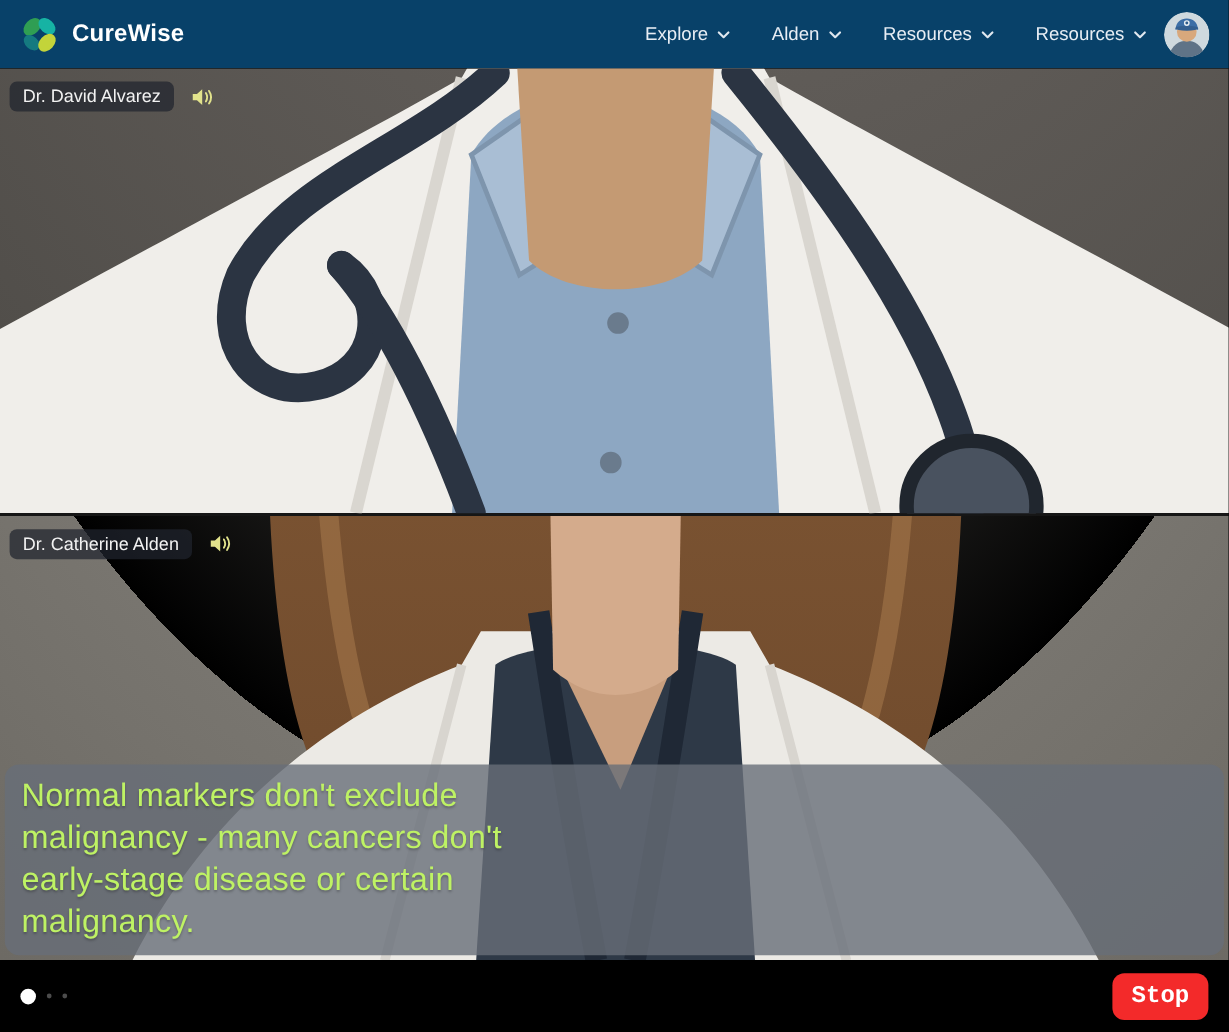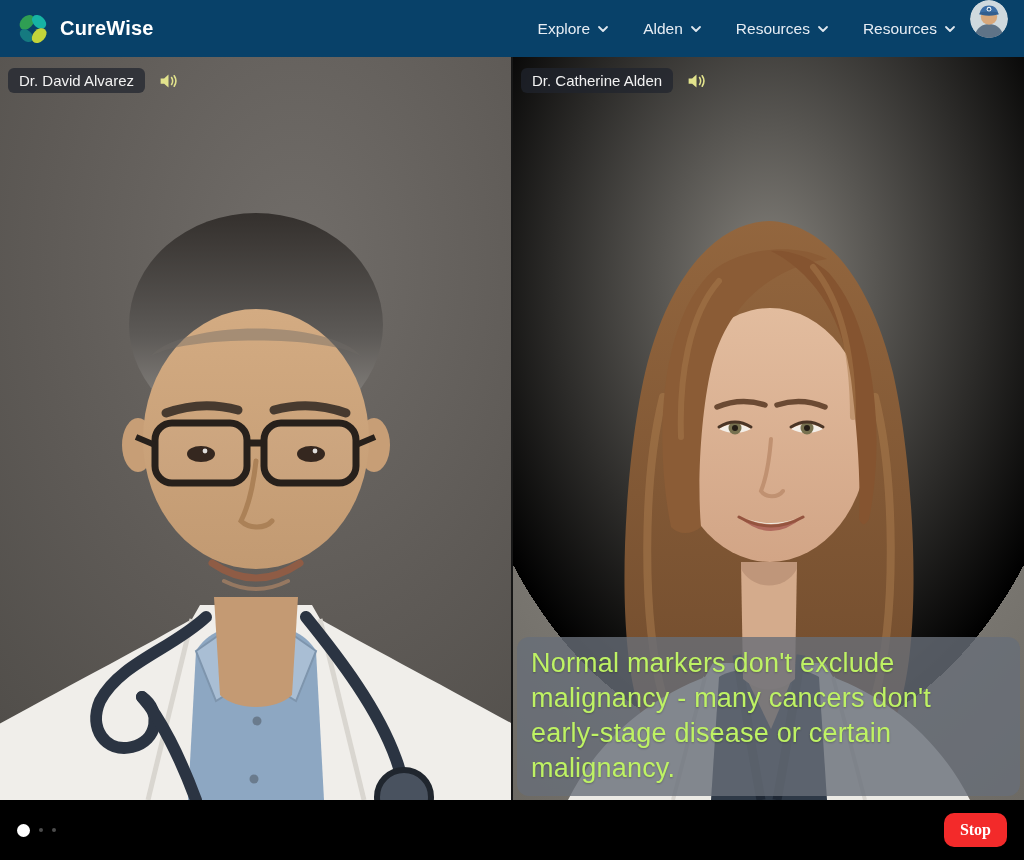--- a/index.html
+++ b/index.html
@@ -7,48 +7,48 @@
     --stop_red:#f32a2a;
     --speaker_yellow:#e2e38c;
     --caption_bg:rgba(104,110,120,0.80);
     --tag_bg:rgba(32,36,46,0.72);
   }
   *{box-sizing:border-box;margin:0;padding:0;}
   html,body{width:1024px;height:860px;overflow:hidden;}
   body{font-family:"Liberation Sans","DejaVu Sans",sans-serif;background:#000;}
 
   
-  .header{height:57px;background:var(--header_blue);display:flex;padding:0 16px;}
+  .header{height:57px;background:var(--header_blue);display:flex;align-items:center;padding:0 16px;}
   .brand{display:flex;align-items:center;gap:10px;}
   .brand-name{color:#fff;font-size:20px;font-weight:700;letter-spacing:.2px;}
   .nav{margin-left:auto;display:flex;align-items:center;gap:34px;}
   .nav-item{display:flex;align-items:center;gap:7px;color:#e7edf4;font-size:15.5px;cursor:pointer;}
   .avatar{width:38px;height:38px;border-radius:50%;overflow:hidden;margin-left:14px;flex:0 0 auto;cursor:pointer;}
 
   
-  .stage{height:743px;display:flex;gap:2px;background:#161616;}
+  .stage{height:743px;display:flex;gap:2px;background:#161616;flex-direction:column;}
   .panel{position:relative;flex:1 1 0;overflow:hidden;}
   .panel svg.portrait{position:absolute;inset:0;width:100%;height:100%;}
   .overlay-row{position:absolute;top:11px;left:8px;display:flex;align-items:center;gap:13px;z-index:3;}
   .name-tag{background:var(--tag_bg);color:#f2f2f2;font-size:15px;padding:4px 11px;border-radius:6px;white-space:nowrap;}
   .speaker{width:21px;height:18px;display:block;}
 
   .caption{position:absolute;left:4px;right:4px;bottom:4px;z-index:3;
     background:var(--caption_bg);border-radius:12px;padding:9px 14px 10px 14px;
     color:#bef264;font-size:27px;line-height:35px;letter-spacing:.2px;
     text-shadow:0 1px 2px rgba(0,0,0,.25);}
 
   
   .footer{height:60px;background:#000;display:flex;align-items:center;padding:0 17px;position:relative;}
   .dots{display:flex;align-items:center;gap:9px;}
   .dot{border-radius:50%;}
   .dot.active{width:13px;height:13px;background:#fff;}
   .dot.idle{width:4px;height:4px;background:#4c4c4c;}
   .stop-btn{margin-left:auto;background:var(--stop_red);color:#fff;border:none;border-radius:10px;
-    padding:8px 16px;font-size:16px;font-weight:600;font-family:Liberation Serif, serif;cursor:pointer;}
+    padding:8px 16px;font-size:20px;font-weight:600;font-family:Liberation Mono, monospace;cursor:pointer;}
 </style>
 </head>
 <body>
 
 <div class="header">
   <div class="brand">
     <svg width="34" height="34" viewBox="0 0 36 36">
       <ellipse cx="11.5" cy="11" rx="9" ry="6.3" transform="rotate(-46 11.5 11)" fill="#2f9e53"></ellipse>
       <ellipse cx="24.5" cy="10.5" rx="8.6" ry="6" transform="rotate(42 24.5 10.5)" fill="#16b3a4"></ellipse>
       <ellipse cx="11" cy="25" rx="8" ry="5.6" transform="rotate(42 11 25)" fill="#157a80"></ellipse>

